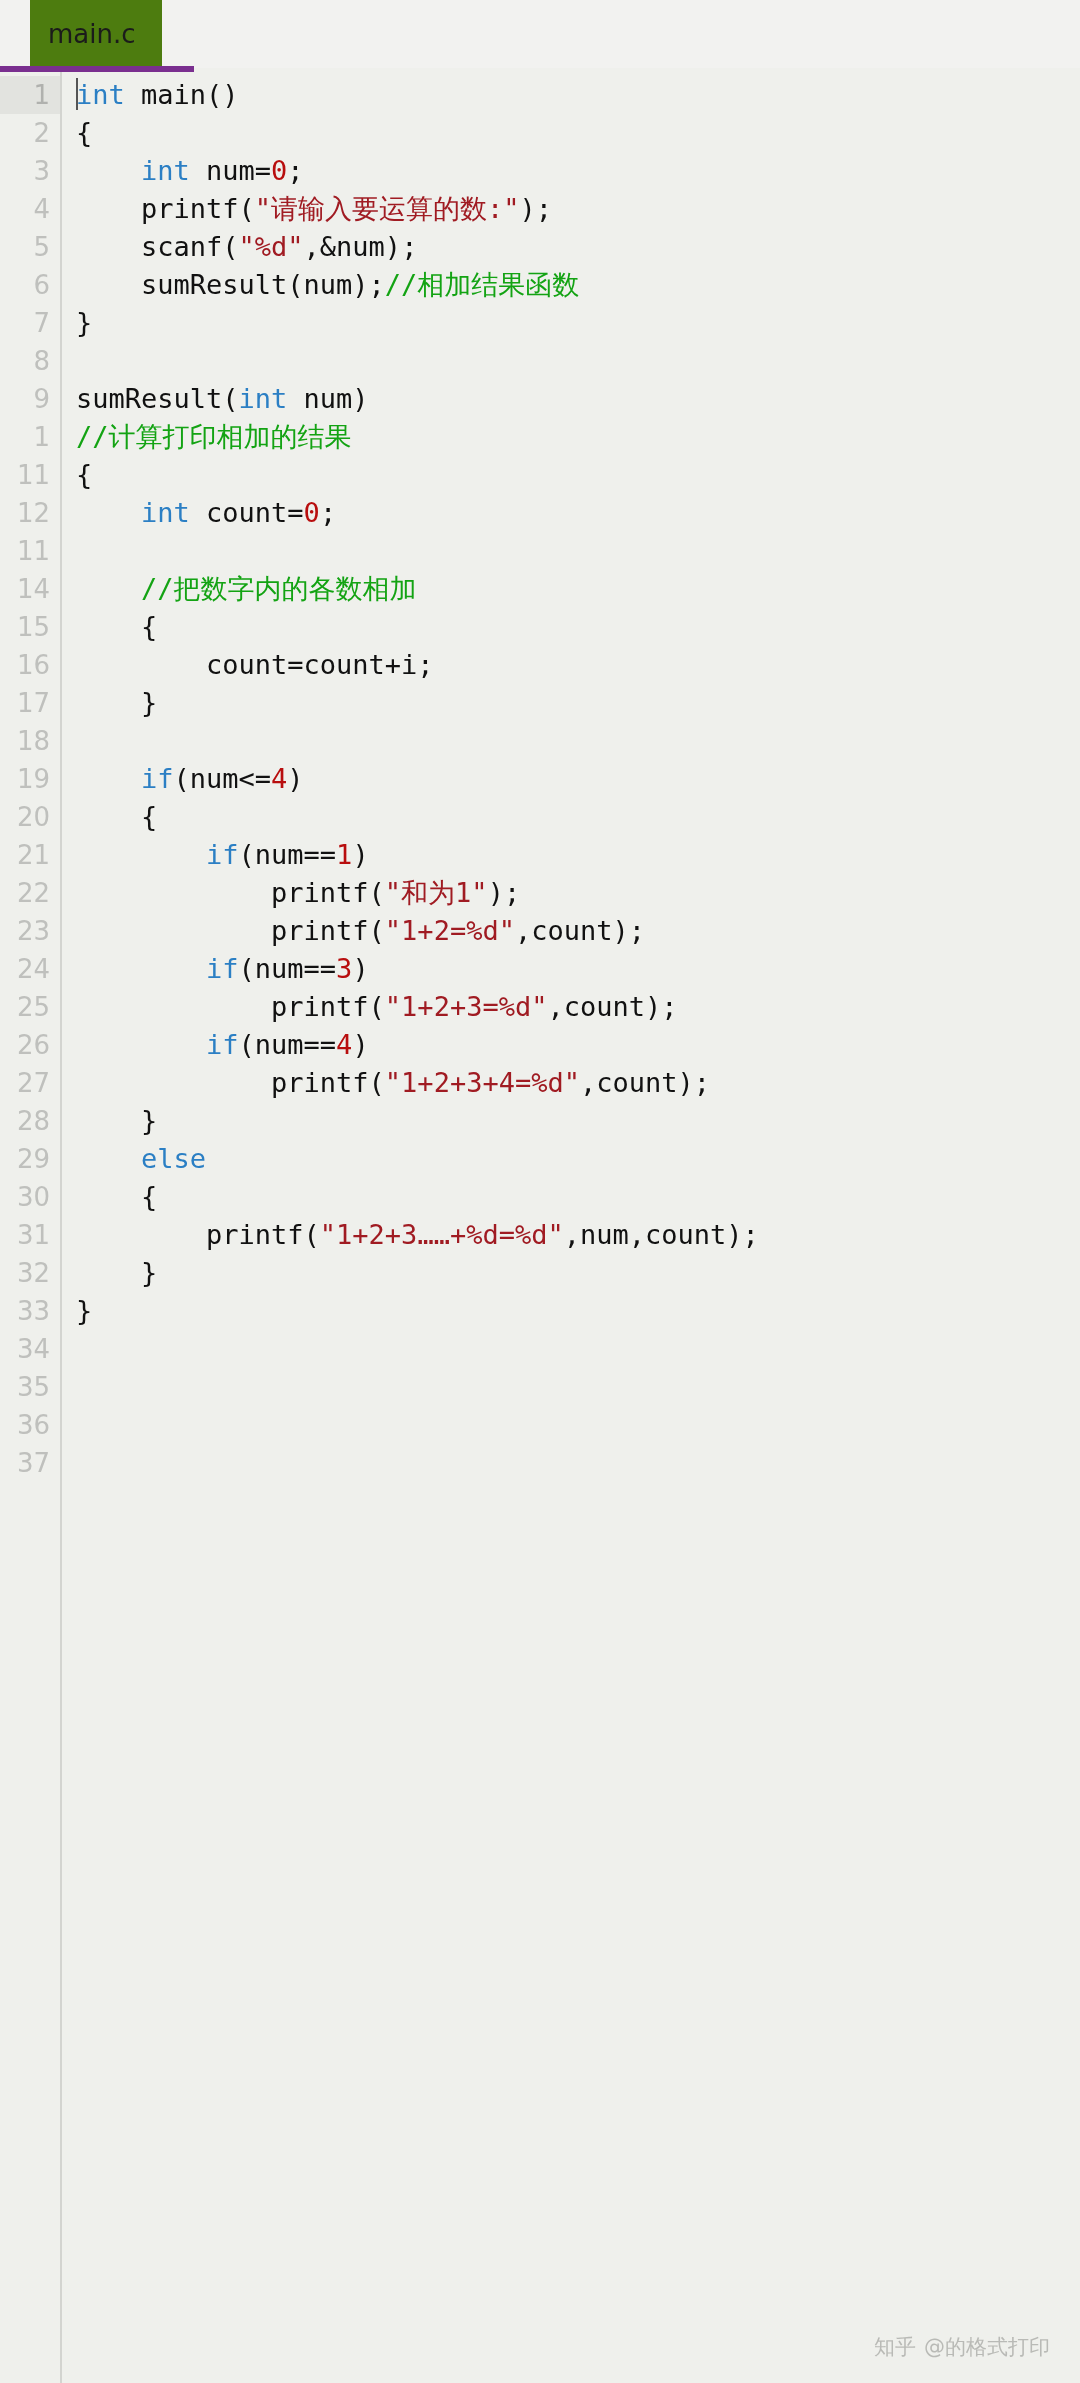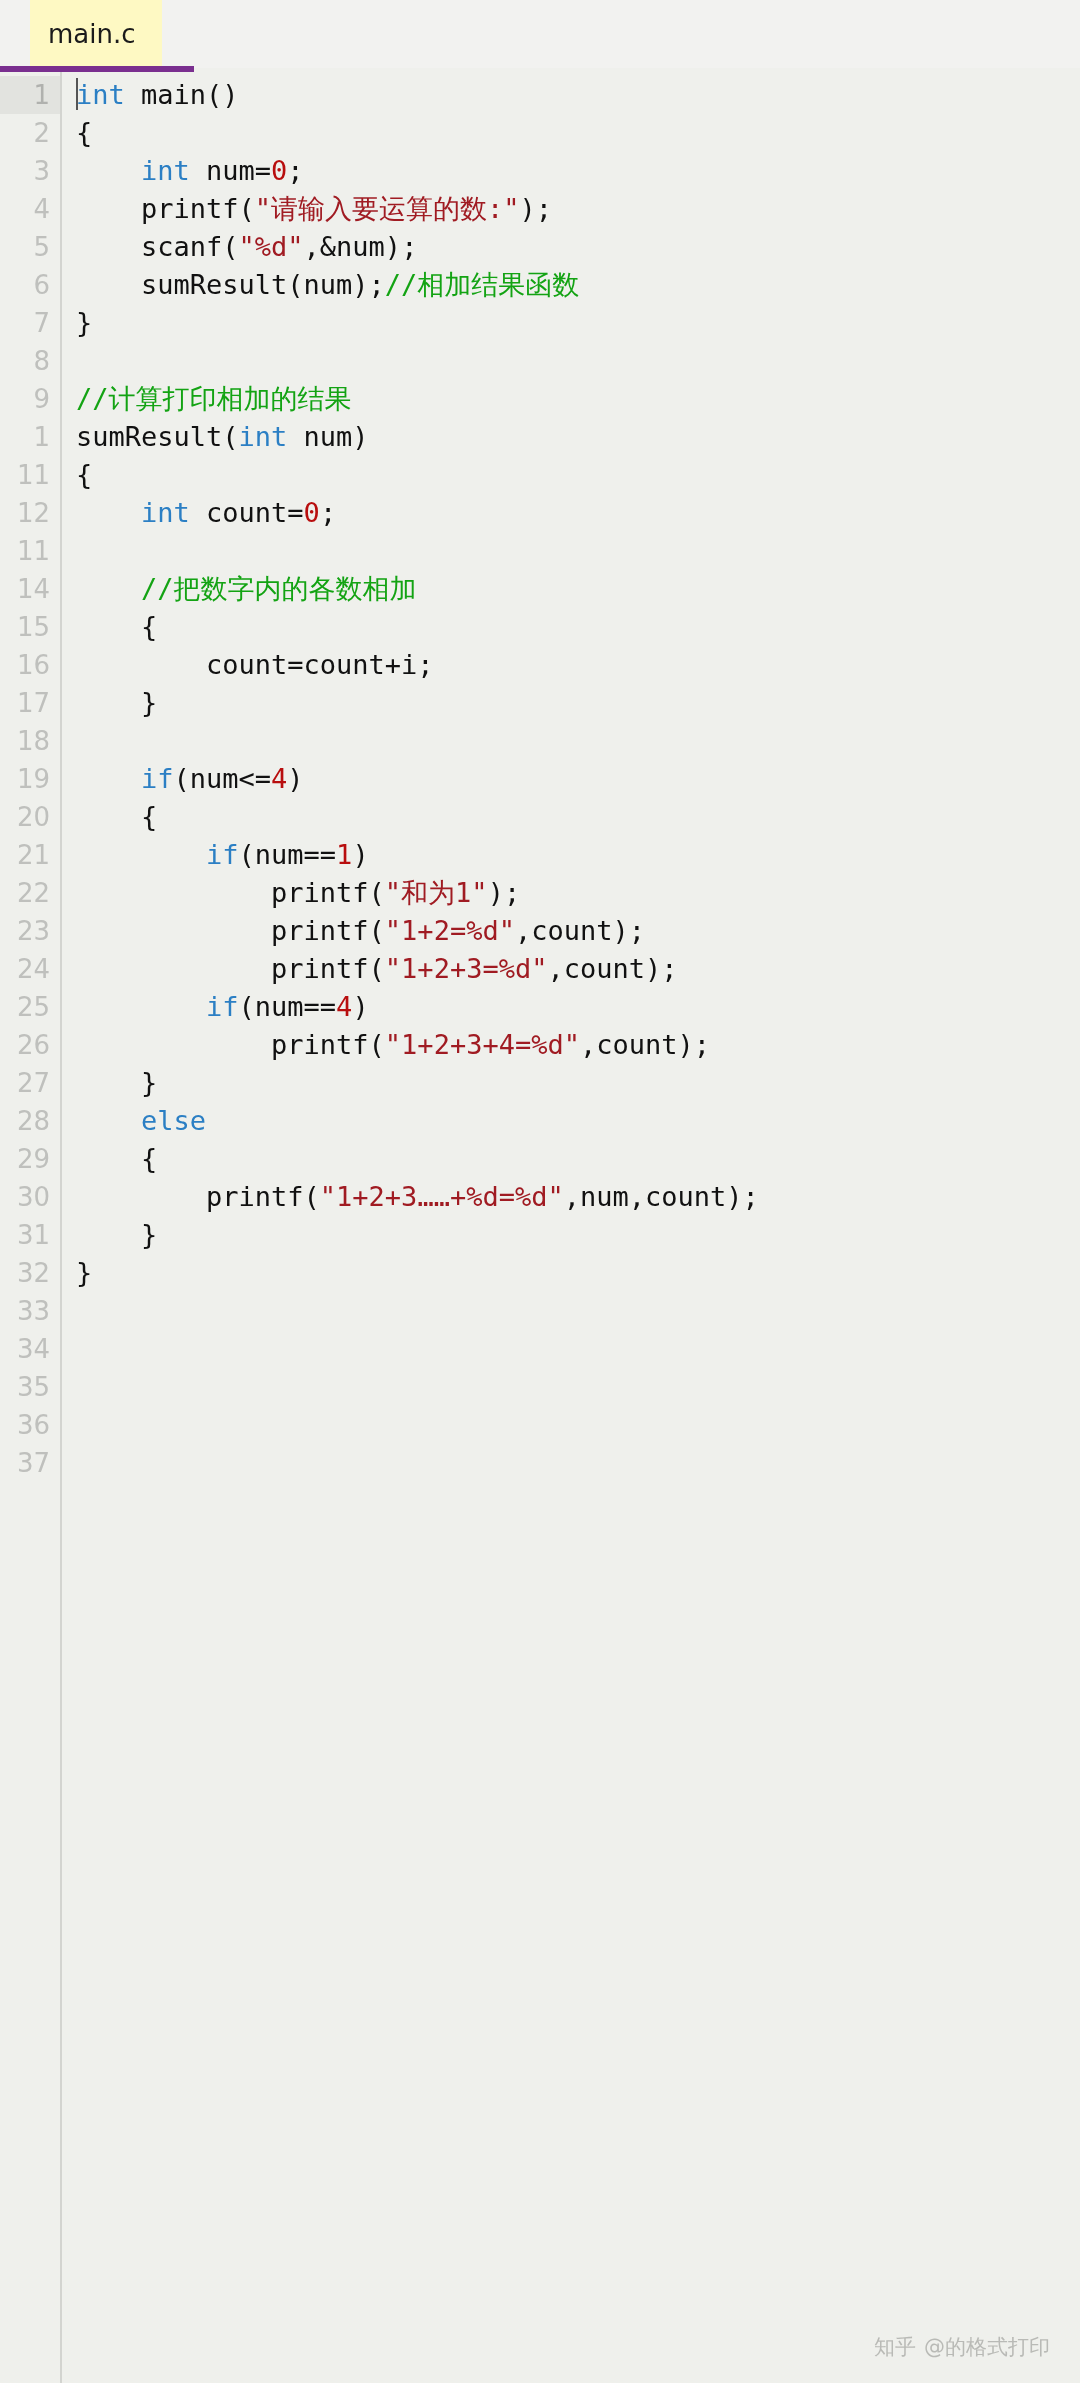--- a/index.html
+++ b/index.html
@@ -28,21 +28,21 @@
     width: 30px;
     flex: 0 0 30px;
   }
   .tab {
     display: flex;
     align-items: center;
     padding: 0 26px 0 18px;
     font-family: "DejaVu Sans", "Liberation Sans", sans-serif;
     font-size: 26px;
     color: #1b1b1b;
-    background: #fef9c3;
+    background: #4d7c0f;
     position: relative;
     cursor: default;
   }
   #tab-underline {
     position: absolute;
     left: 0;
     top: 66px;
     width: 194px;
     height: 6px;
     background: #7a2f8f;
@@ -184,35 +184,36 @@
   <div id="code">
 
       <div class="cl"><span class="kw">int</span><span class="pl"> main()</span></div>
       <div class="cl"><span class="pl">{</span></div>
       <div class="cl"><span class="pl">    </span><span class="kw">int</span><span class="pl"> num=</span><span class="num">0</span><span class="pl">;</span></div>
       <div class="cl"><span class="pl">    printf(</span><span class="str">"请输入要运算的数:"</span><span class="pl">);</span></div>
       <div class="cl"><span class="pl">    scanf(</span><span class="str">"%d"</span><span class="pl">,&amp;num);</span></div>
       <div class="cl"><span class="pl">    sumResult(num);</span><span class="cmt">//相加结果函数</span></div>
       <div class="cl"><span class="pl">}</span></div>
       <div class="cl">&nbsp;</div>
+      <div class="cl"><span class="pl">sumResult(</span><span class="kw">int</span><span class="pl"> num)</span></div>
       <div class="cl"><span class="cmt">//计算打印相加的结果</span></div>
-      <div class="cl"><span class="pl">sumResult(</span><span class="kw">int</span><span class="pl"> num)</span></div>
       <div class="cl"><span class="pl">{</span></div>
       <div class="cl"><span class="pl">    </span><span class="kw">int</span><span class="pl"> count=</span><span class="num">0</span><span class="pl">;</span></div>
       <div class="cl">&nbsp;</div>
       <div class="cl"><span class="pl">    </span><span class="cmt">//把数字内的各数相加</span></div>
       <div class="cl"><span class="pl">    {</span></div>
       <div class="cl"><span class="pl">        count=count+i;</span></div>
       <div class="cl"><span class="pl">    }</span></div>
       <div class="cl">&nbsp;</div>
       <div class="cl"><span class="pl">    </span><span class="kw">if</span><span class="pl">(num&lt;=</span><span class="num">4</span><span class="pl">)</span></div>
       <div class="cl"><span class="pl">    {</span></div>
       <div class="cl"><span class="pl">        </span><span class="kw">if</span><span class="pl">(num==</span><span class="num">1</span><span class="pl">)</span></div>
       <div class="cl"><span class="pl">            printf(</span><span class="str">"和为1"</span><span class="pl">);</span></div>
       <div class="cl"><span class="pl">            printf(</span><span class="str">"1+2=%d"</span><span class="pl">,count);</span></div>
+      <div class="cl"><span class="pl">        </span><span class="kw">if</span><span class="pl">(num==</span><span class="num">3</span><span class="pl">)</span></div>
       <div class="cl"><span class="pl">            printf(</span><span class="str">"1+2+3=%d"</span><span class="pl">,count);</span></div>
       <div class="cl"><span class="pl">        </span><span class="kw">if</span><span class="pl">(num==</span><span class="num">4</span><span class="pl">)</span></div>
       <div class="cl"><span class="pl">            printf(</span><span class="str">"1+2+3+4=%d"</span><span class="pl">,count);</span></div>
       <div class="cl"><span class="pl">    }</span></div>
       <div class="cl"><span class="pl">    </span><span class="kw">else</span></div>
       <div class="cl"><span class="pl">    {</span></div>
       <div class="cl"><span class="pl">        printf(</span><span class="str">"1+2+3……+%d=%d"</span><span class="pl">,num,count);</span></div>
       <div class="cl"><span class="pl">    }</span></div>
       <div class="cl"><span class="pl">}</span></div>
       <div id="caret"></div>

